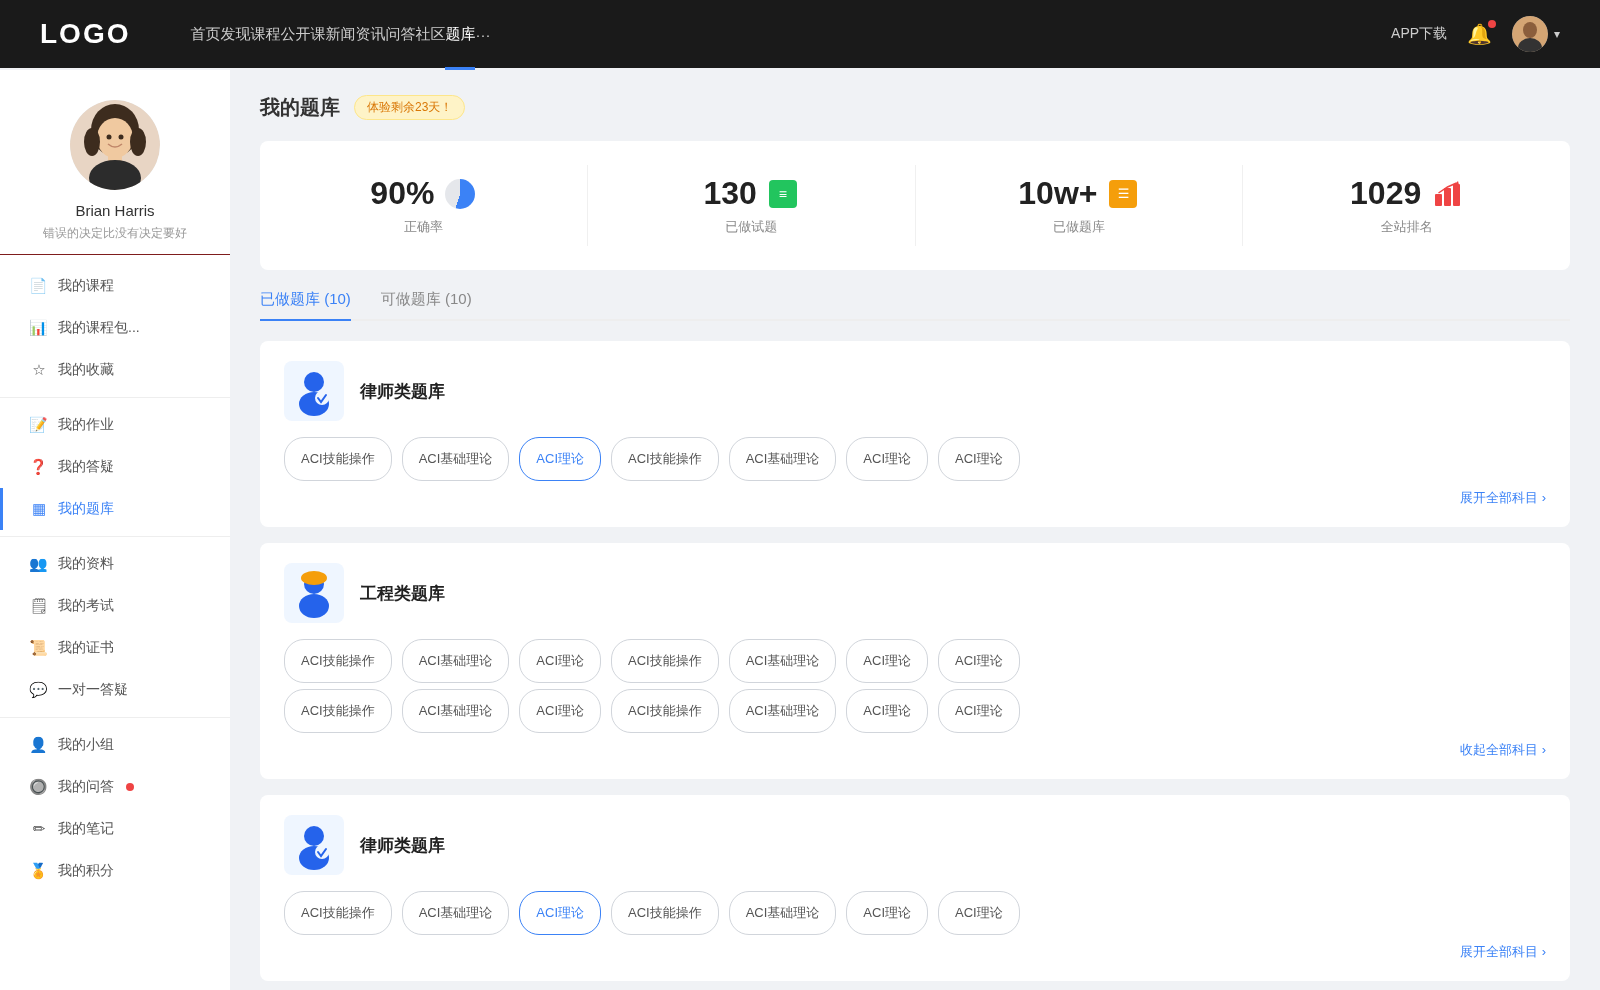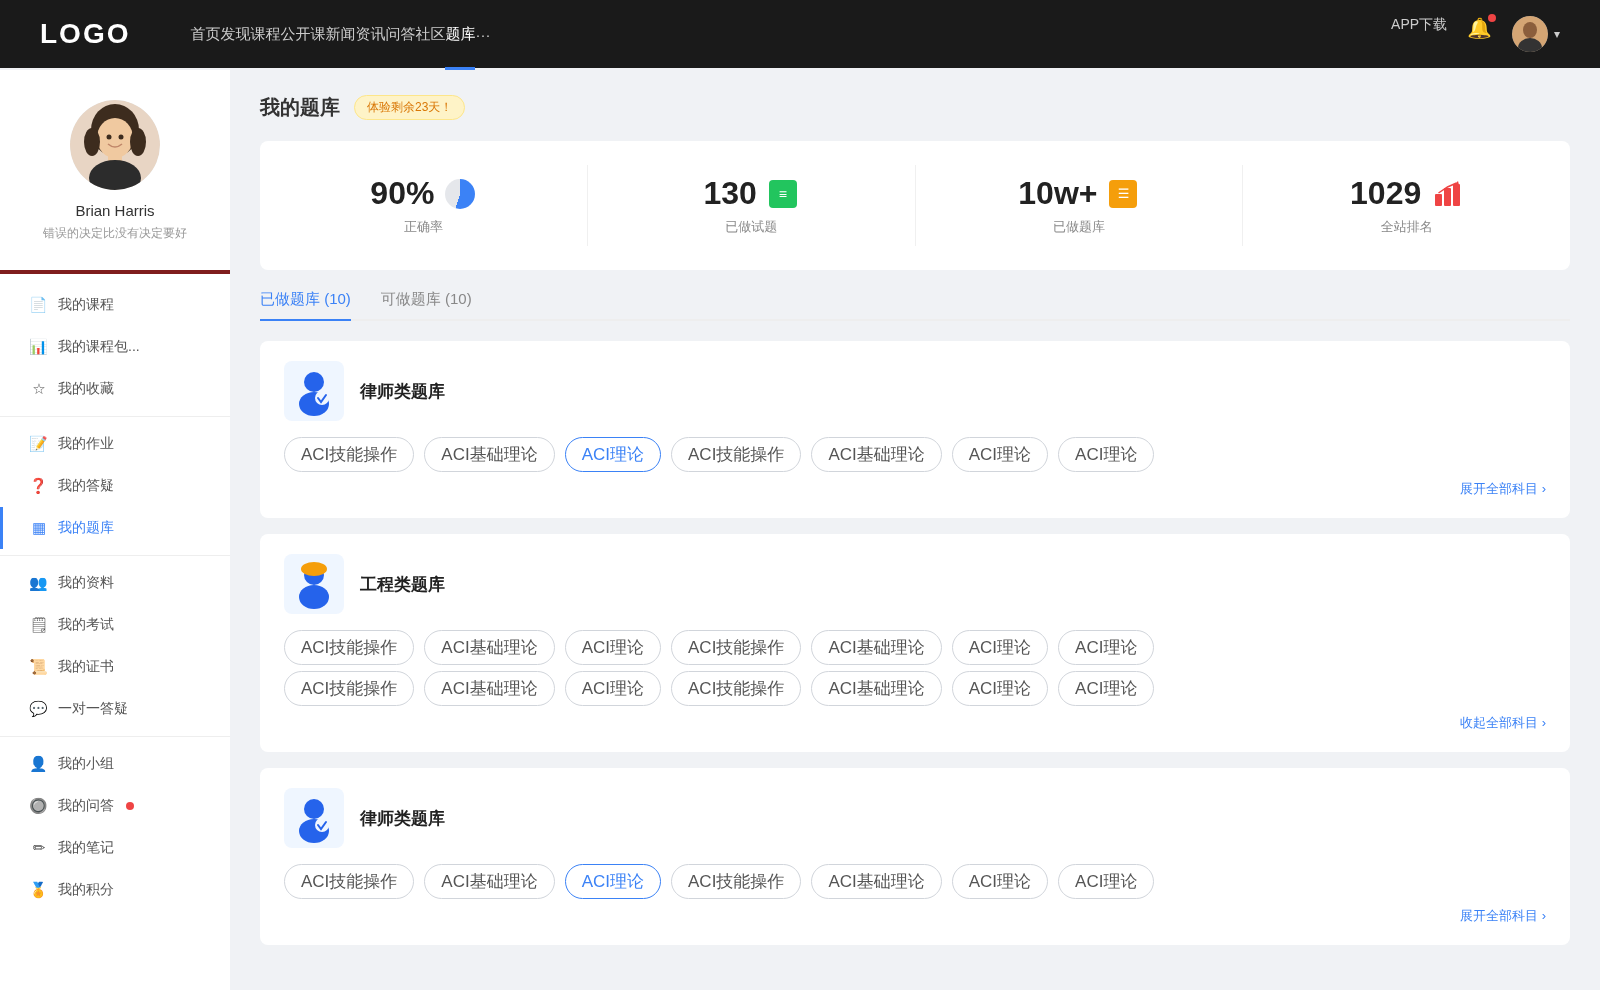--- a/index.html
+++ b/index.html
@@ -41,20 +41,21 @@
     .nav-item.active::after {
       content: '';
       position: absolute;
       bottom: -22px;
       left: 0; right: 0;
       height: 3px;
       background: #3b82f6;
     }
     .navbar-right {
       display: flex;
+      align-items: center;
       gap: 20px;
     }
     .app-download {
       color: #ccc;
       font-size: 14px;
       cursor: pointer;
     }
     .bell-icon {
       color: white;
       font-size: 20px;
@@ -96,22 +97,22 @@
       width: 230px;
       background: white;
       padding: 30px 0 20px;
       min-height: 920px;
       flex-shrink: 0;
     }
     .profile-section {
       display: flex;
       flex-direction: column;
       align-items: center;
-      padding: 0 20px 28px;
-      border-bottom: 4px solid #7f1d1d;
+      padding: 0 20px 12px;
+      border-bottom: 1px solid #7f1d1d;
     }
     .profile-avatar {
       width: 90px; height: 90px;
       border-radius: 50%;
       background: #e8e8e8;
       margin-bottom: 12px;
       overflow: hidden;
       display: flex; align-items: center; justify-content: center;
     }
     .profile-avatar svg { width: 90px; height: 90px; }
@@ -302,24 +303,24 @@
       font-weight: 600;
       color: #222;
     }
     .tags-row {
       display: flex;
       flex-wrap: wrap;
       gap: 10px;
       margin-bottom: 6px;
     }
     .tag {
-      padding: 5px 16px;
+      padding: 12px 16px;
       border: 1px solid #d1d5db;
       border-radius: 20px;
-      font-size: 17px;
+      font-size: 13px;
       color: #555;
       cursor: pointer;
       background: white;
     }
     .tag.active {
       border-color: #3b82f6;
       color: #3b82f6;
       background: white;
     }
     .expand-link {

